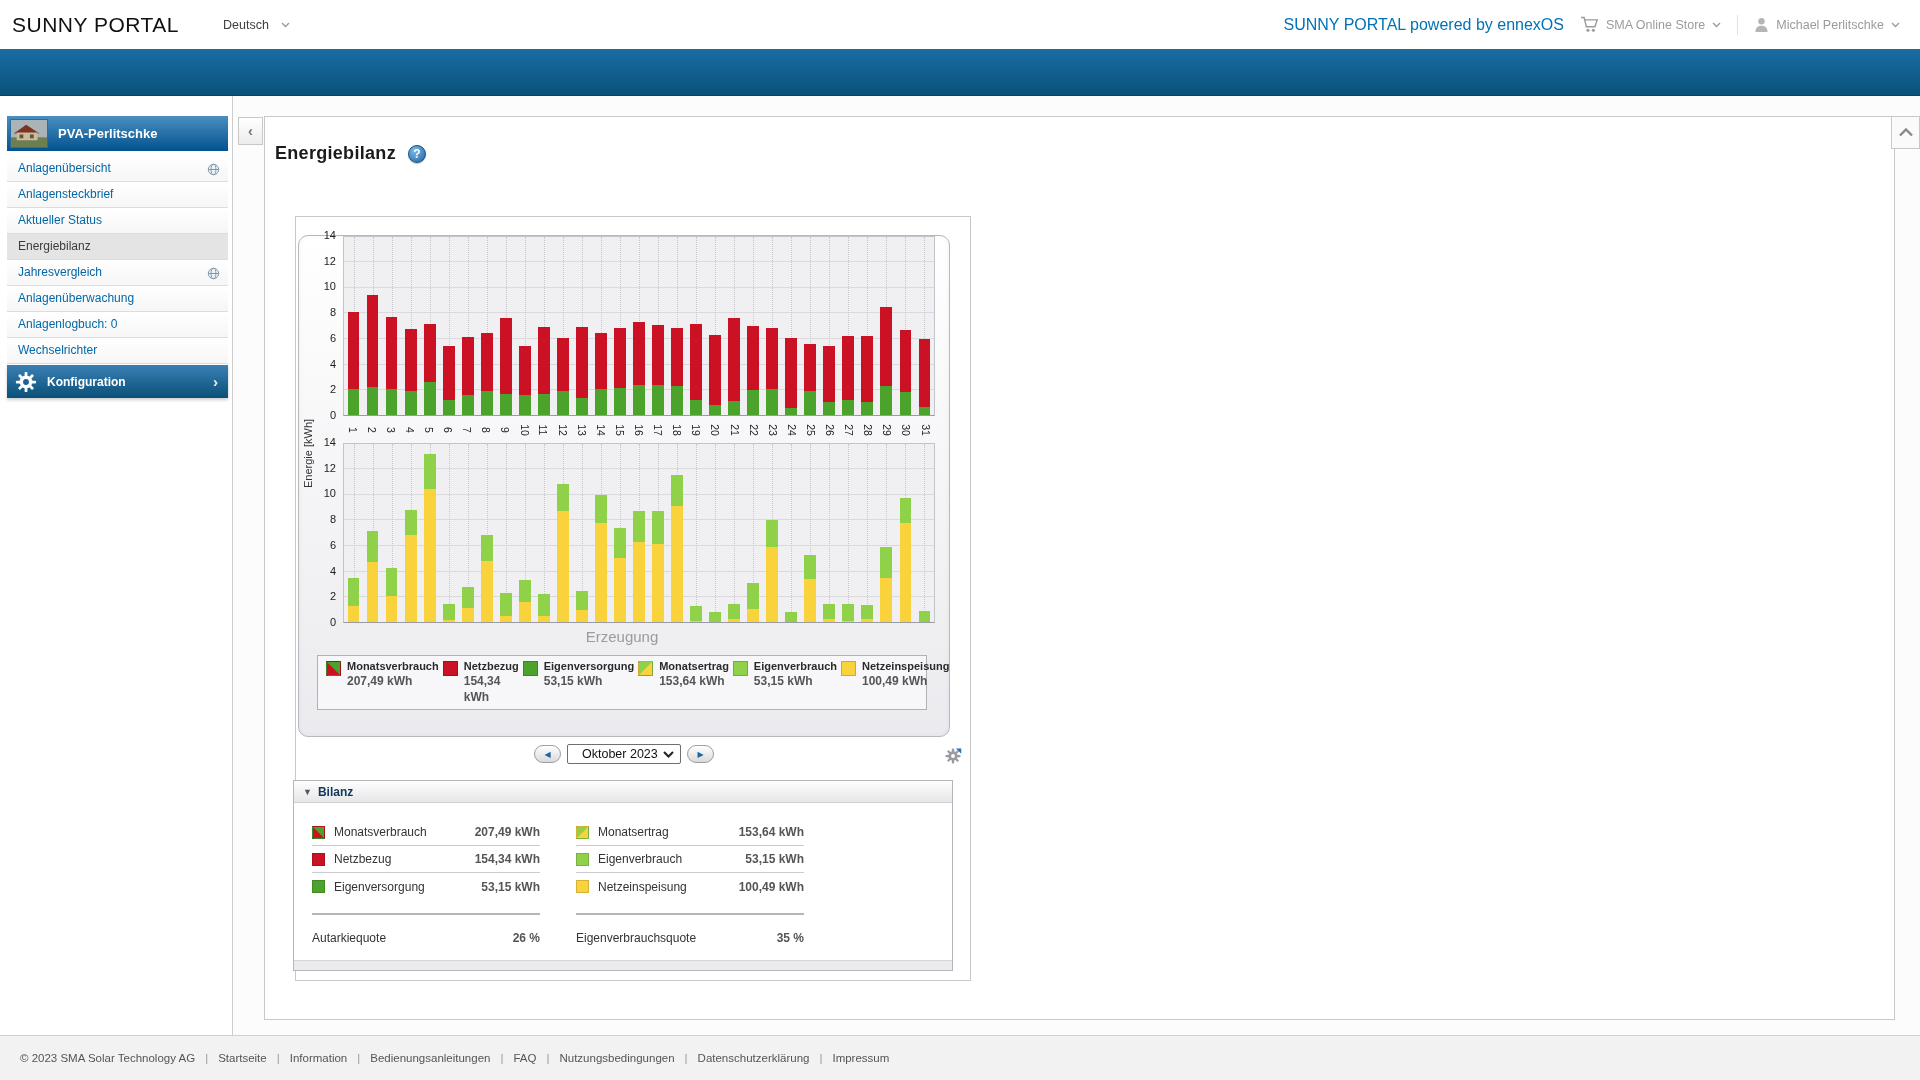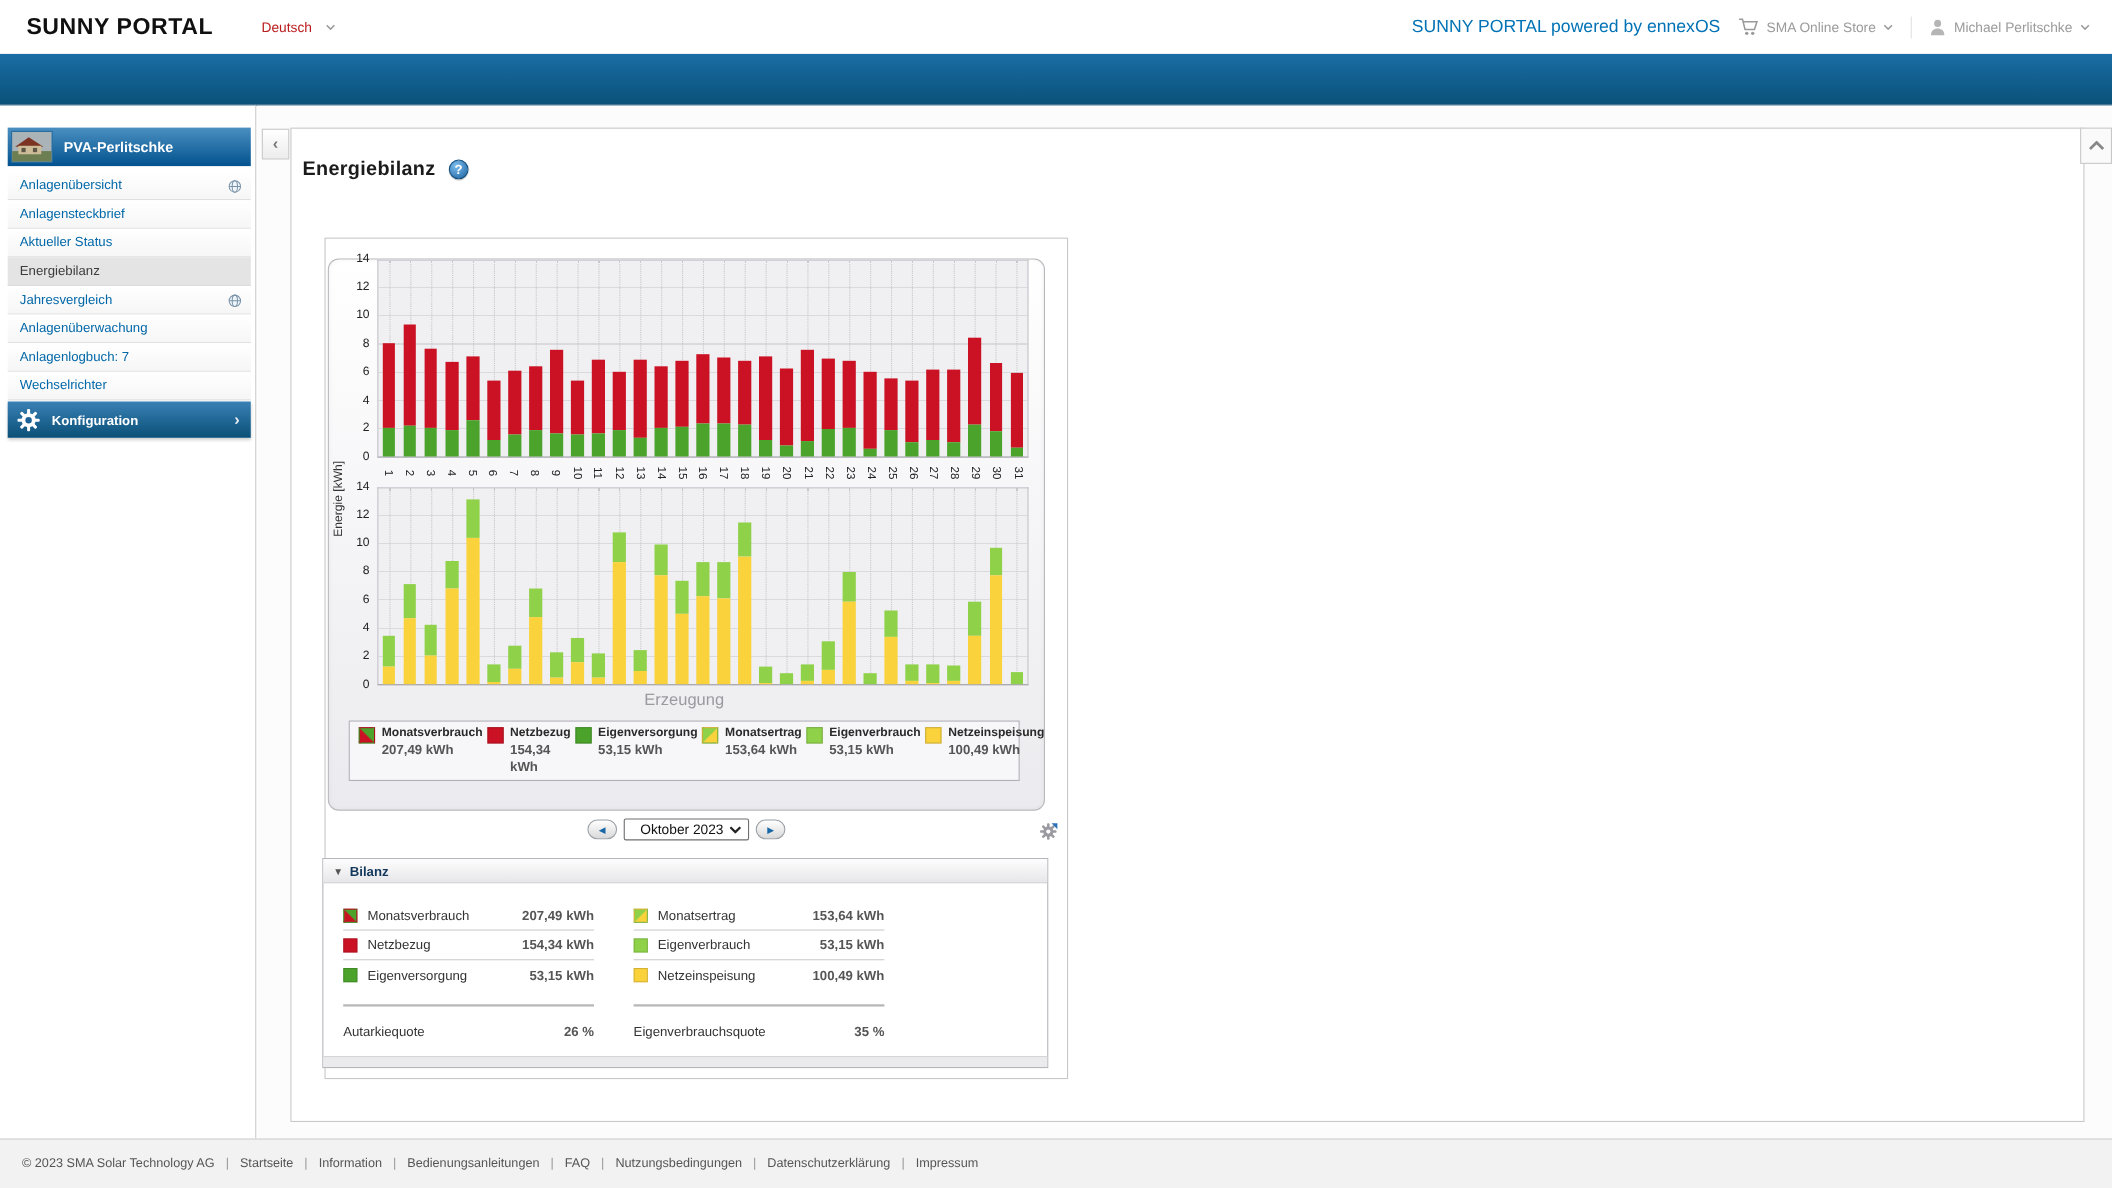--- a/index.html
+++ b/index.html
@@ -1,22 +1,22 @@
 <!DOCTYPE html>
 <html><head>
 <meta charset="utf-8">
 <style>
   * { margin:0; padding:0; box-sizing:border-box; }
   html,body { width:1920px; height:1080px; overflow:hidden; }
   body { position:relative; background:#fff; font-family:"Liberation Sans",sans-serif; color:#333; }
 
   
   #topbar { position:absolute; left:0; top:0; width:1920px; height:49px; background:#fff; display:flex; align-items:center; }
-  .logo { margin-left:24px; font-size:21px; font-weight:bold; letter-spacing:.5px; color:#101010; }
-  .lang { margin-left:44px; font-size:12.5px; color:#b91c1c; display:flex; align-items:center; gap:12px; cursor:pointer; }
+  .logo { margin-left:12px; font-size:21px; font-weight:normal; letter-spacing:.5px; color:#101010; }
+  .lang { margin-left:44px; font-size:12.5px; color:#404040; display:flex; align-items:center; gap:12px; cursor:pointer; }
   .top-right { margin-left:auto; margin-right:20px; display:flex; align-items:center; gap:16px; }
   .powered { color:#0072b5; font-size:16px; }
   .top-item { display:flex; align-items:center; gap:7px; color:#9b9b9b; font-size:12.5px; cursor:pointer; }
   .top-sep { width:1px; height:20px; background:#e2e2e2; }
   .chev { display:inline-block; }
 
   
   #bluebar { position:absolute; left:0; top:49px; width:1920px; height:47px;
              background:linear-gradient(#1a6da5,#0a5179); border-bottom:1px solid #09456b; }
 
@@ -181,21 +181,21 @@
         </svg></div>
       <div class="menu-item">Anlagensteckbrief</div>
       <div class="menu-item">Aktueller Status</div>
       <div class="menu-item active">Energiebilanz</div>
       <div class="menu-item">Jahresvergleich<svg class="menu-globe" width="13" height="13" viewBox="0 0 14 14">
           <circle cx="7" cy="7" r="5.6" fill="#eef4f9" stroke="#7a93a8" stroke-width="1"></circle>
           <ellipse cx="7" cy="7" rx="2.6" ry="5.6" fill="none" stroke="#7a93a8" stroke-width="1"></ellipse>
           <line x1="1.4" y1="7" x2="12.6" y2="7" stroke="#7a93a8" stroke-width="1"></line>
         </svg></div>
       <div class="menu-item">Anlagenüberwachung</div>
-      <div class="menu-item">Anlagenlogbuch: 7</div>
+      <div class="menu-item">Anlagenlogbuch: 0</div>
       <div class="menu-item">Wechselrichter</div>
     </div>
   <div class="config-row">
     <svg class="gear" width="22" height="22" viewBox="0 0 24 24">
       <g fill="#fff">
         <rect x="10.5" y="1" width="3" height="22" rx="1"></rect>
         <rect x="10.5" y="1" width="3" height="22" rx="1" transform="rotate(45 12 12)"></rect>
         <rect x="10.5" y="1" width="3" height="22" rx="1" transform="rotate(90 12 12)"></rect>
         <rect x="10.5" y="1" width="3" height="22" rx="1" transform="rotate(135 12 12)"></rect>
         <circle cx="12" cy="12" r="7"></circle>

